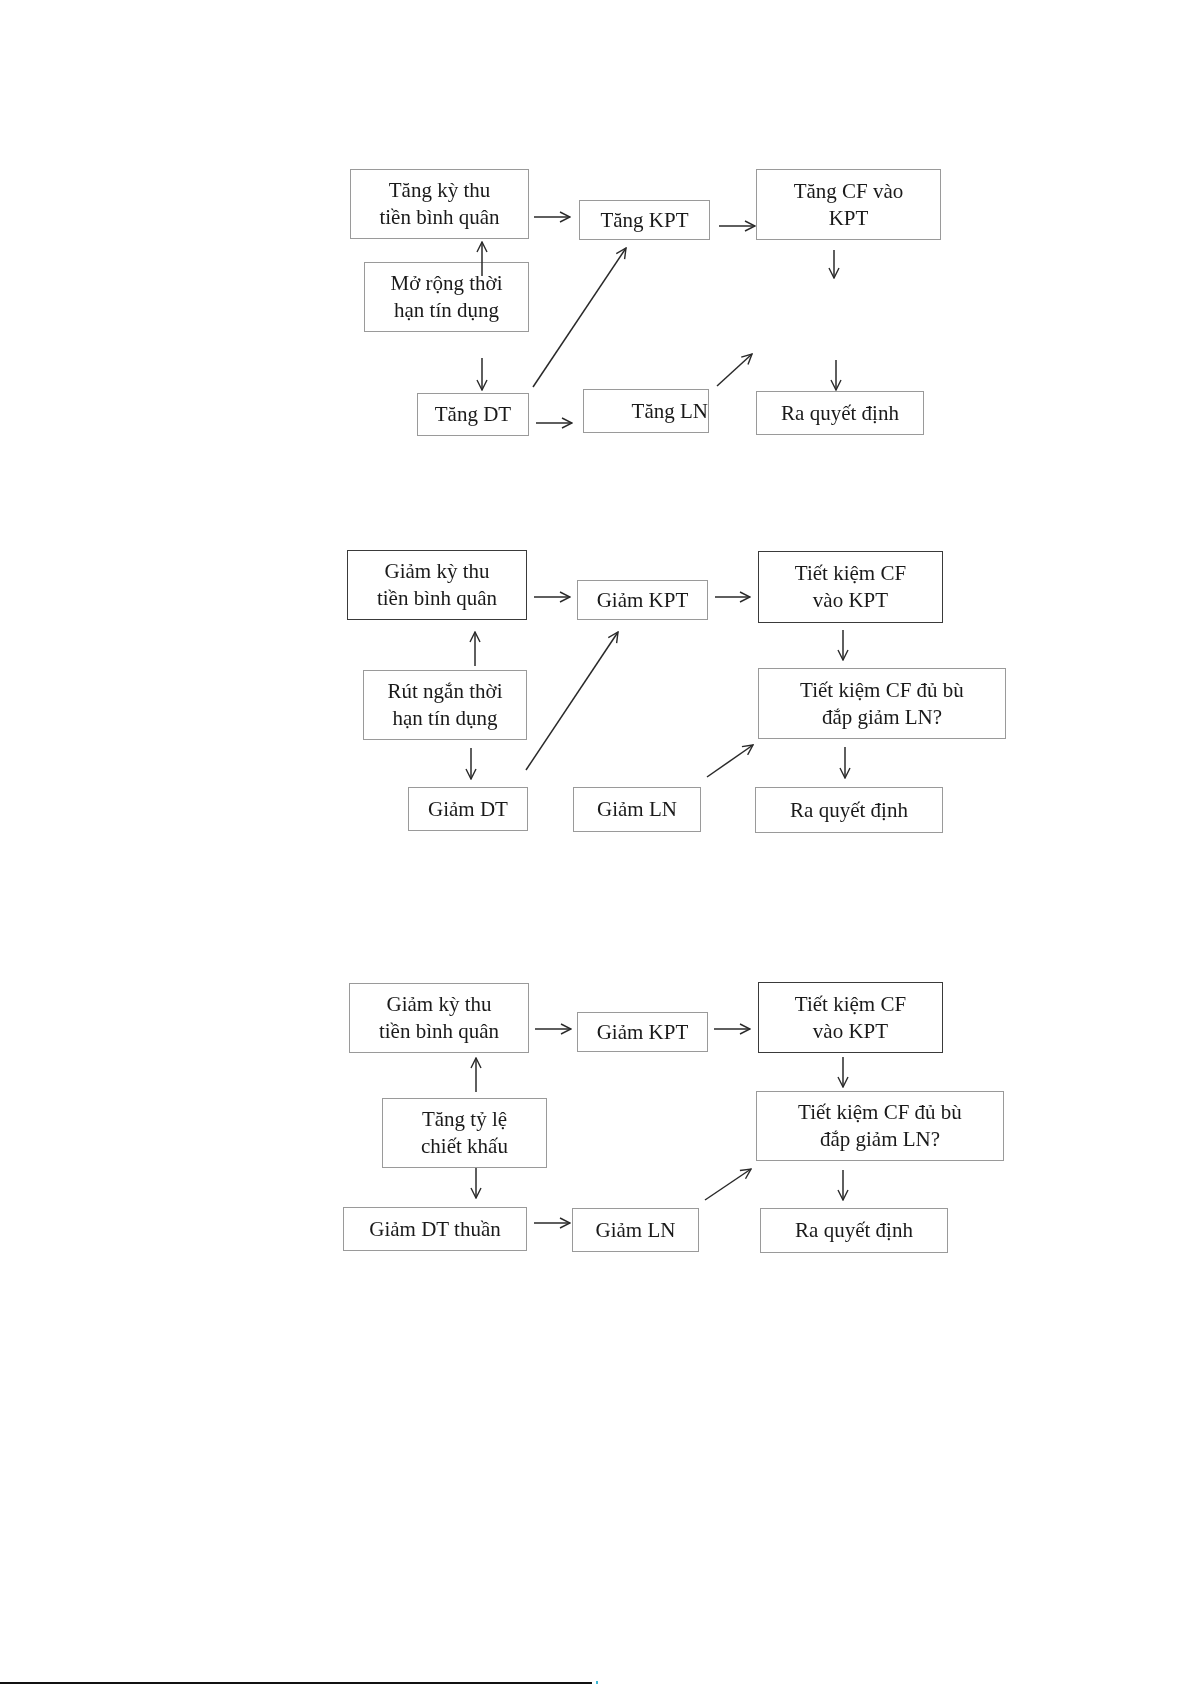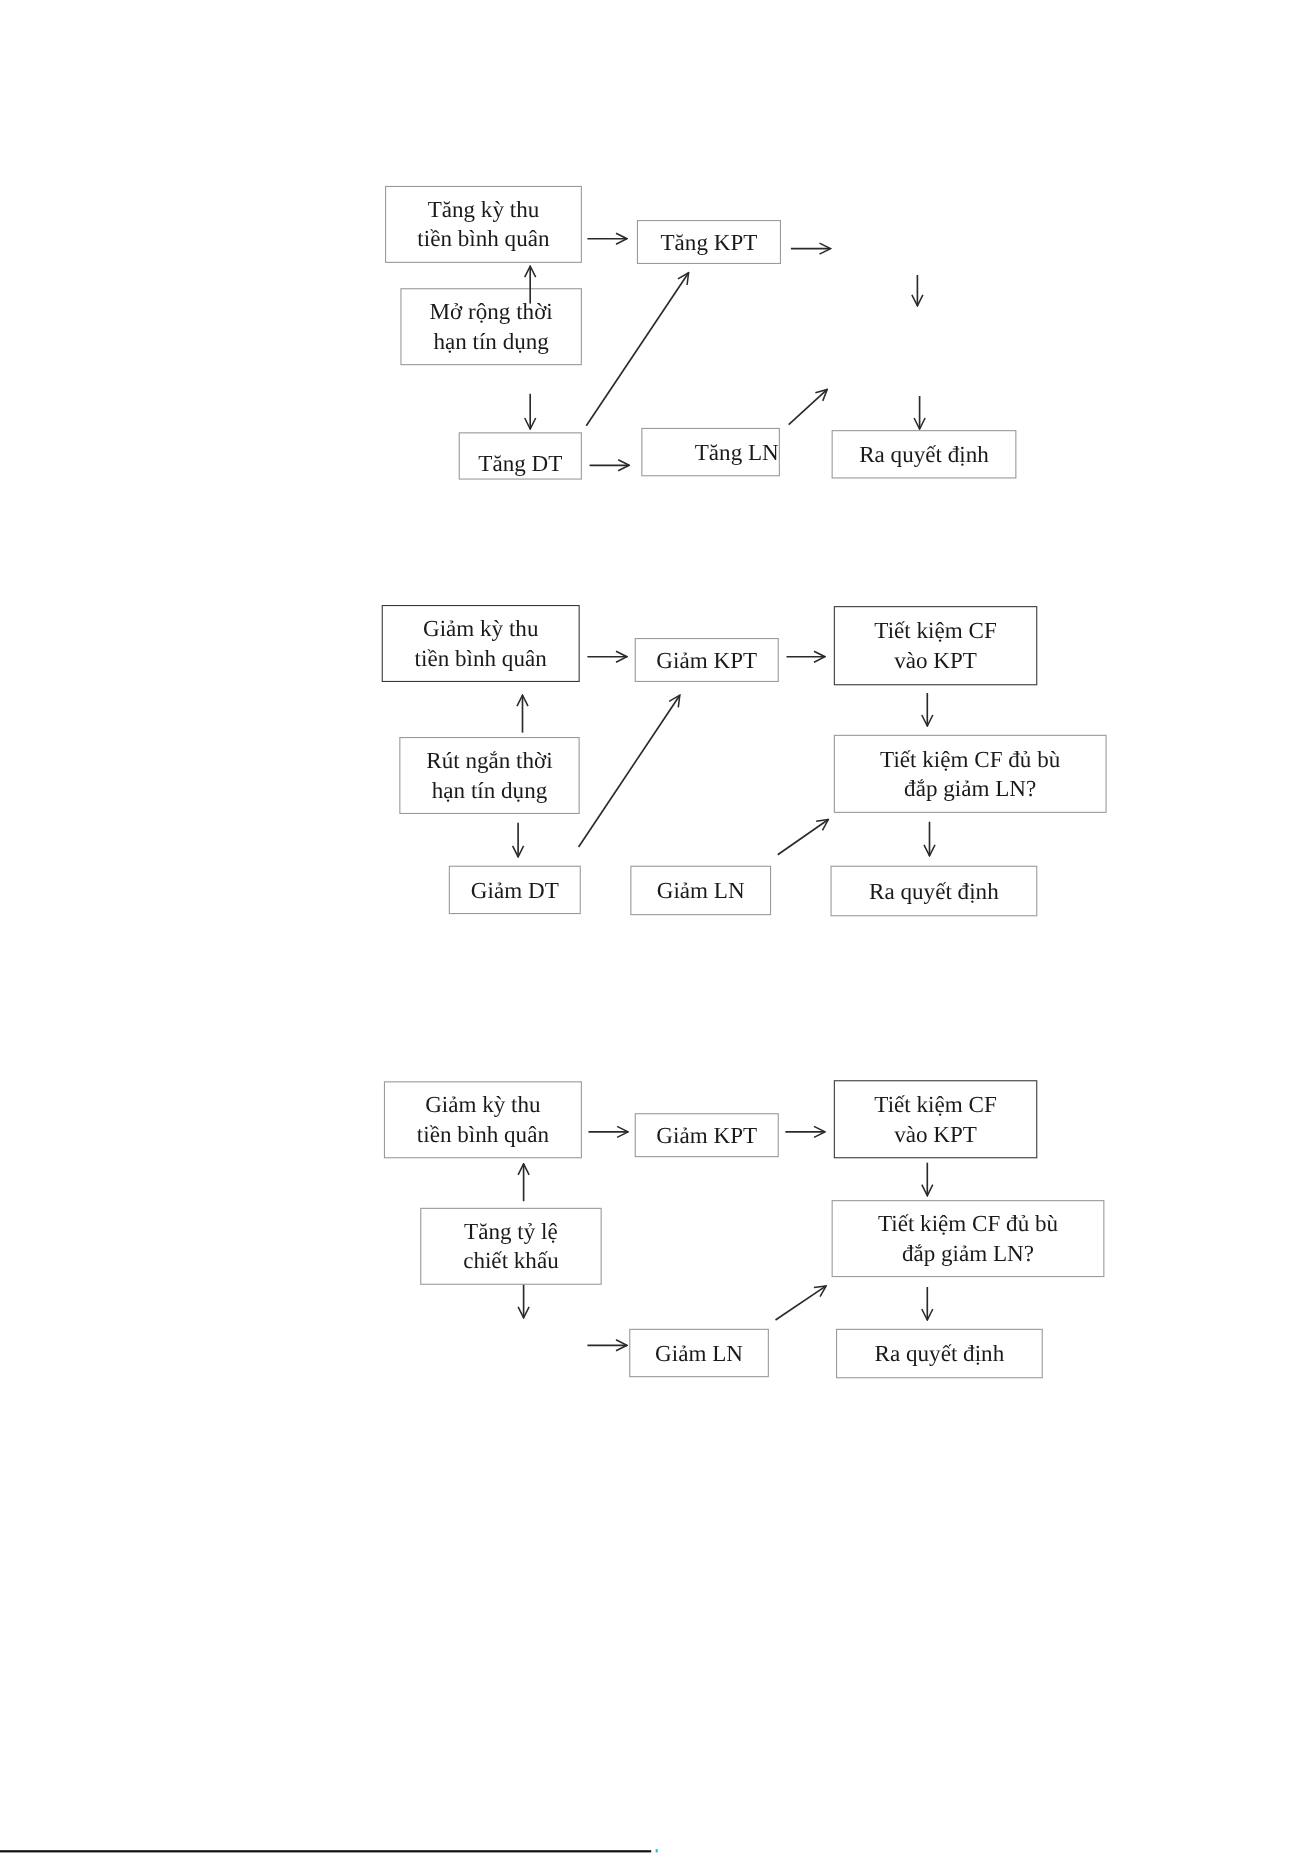--- a/index.html
+++ b/index.html
@@ -20,23 +20,25 @@
   .footer-dot { position: absolute; left: 596px; top: 1681px; width: 2px; height: 3px; background: #3cb8d6; }
 </style>
 </head>
 <body>
 
 <div class="diagram" id="d1">
   <div class="box" style="left:350px;top:169px;width:179px;height:70px;"><span>Tăng kỳ thu
 tiền bình quân</span></div>
   <div class="box" style="left:364px;top:262px;width:165px;height:70px;"><span>Mở rộng thời
 hạn tín dụng</span></div>
-  <div class="box" style="left:417px;top:393px;width:112px;height:43px;align-items:flex-end;"><span>Tăng DT</span></div>
+  <div class="box" style="left:417px;top:393px;width:112px;height:43px;"><span>Tăng DT</span></div>
   <div class="box" style="left:579px;top:200px;width:131px;height:40px;"><span>Tăng KPT</span></div>
   <div class="box" style="left:583px;top:389px;width:126px;height:44px;justify-content:flex-end;"><span>Tăng LN</span></div>
+  <div class="box" style="left:756px;top:169px;width:185px;height:71px;"><span>Tăng CF vào
+KPT</span></div>
   <div class="box" style="left:756px;top:391px;width:168px;height:44px;"><span>Ra quyết định</span></div>
 </div>
 
 <div class="diagram" id="d2">
   <div class="box dark" style="left:347px;top:550px;width:180px;height:70px;"><span>Giảm kỳ thu
 tiền bình quân</span></div>
   <div class="box" style="left:363px;top:670px;width:164px;height:70px;"><span>Rút ngắn thời
 hạn tín dụng</span></div>
   <div class="box" style="left:408px;top:787px;width:120px;height:44px;"><span>Giảm DT</span></div>
   <div class="box" style="left:577px;top:580px;width:131px;height:40px;"><span>Giảm KPT</span></div>
@@ -46,20 +48,21 @@
   <div class="box" style="left:758px;top:668px;width:248px;height:71px;"><span>Tiết kiệm CF đủ bù
 đắp giảm LN?</span></div>
   <div class="box" style="left:755px;top:787px;width:188px;height:46px;"><span>Ra quyết định</span></div>
 </div>
 
 <div class="diagram" id="d3">
   <div class="box" style="left:349px;top:983px;width:180px;height:70px;"><span>Giảm kỳ thu
 tiền bình quân</span></div>
   <div class="box" style="left:362px;top:1098px;width:165px;height:70px;margin-left:20px;"><span>Tăng tỷ lệ
 chiết khấu</span></div>
+  <div class="box" style="left:343px;top:1207px;width:184px;height:44px;"><span>Giảm DT thuần</span></div>
   <div class="box" style="left:577px;top:1012px;width:131px;height:40px;"><span>Giảm KPT</span></div>
   <div class="box" style="left:572px;top:1208px;width:127px;height:44px;"><span>Giảm LN</span></div>
   <div class="box dark" style="left:758px;top:982px;width:185px;height:71px;"><span>Tiết kiệm CF
 vào KPT</span></div>
   <div class="box" style="left:756px;top:1091px;width:248px;height:70px;"><span>Tiết kiệm CF đủ bù
 đắp giảm LN?</span></div>
   <div class="box" style="left:760px;top:1208px;width:188px;height:45px;"><span>Ra quyết định</span></div>
 </div>
 
 <svg class="arrows" viewBox="0 0 1191 1685" xmlns="http://www.w3.org/2000/svg">

